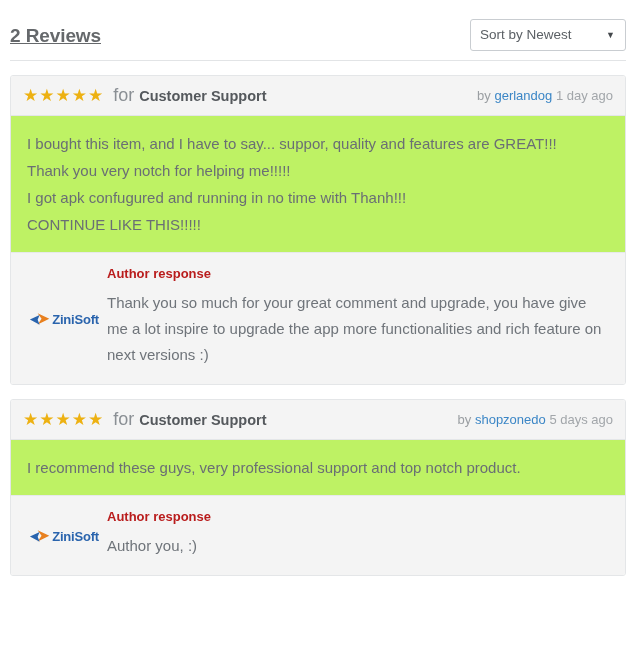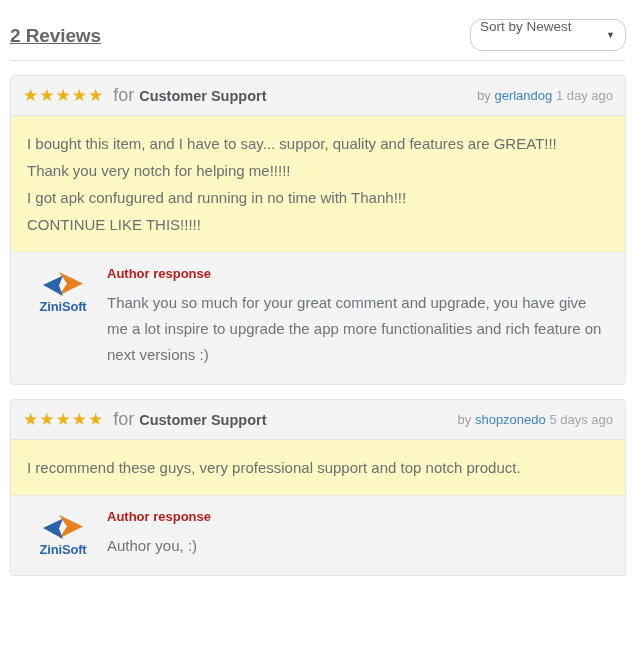--- a/index.html
+++ b/index.html
@@ -36,25 +36,25 @@
     color: #65686b;
     letter-spacing: -0.1px;
     line-height: 1;
     text-decoration: underline;
   }
   .sort-select {
     position: relative;
     width: 156px;
     height: 32px;
     border: 1px solid #c9cdd1;
-    border-radius: 12px;
+    border-radius: 3px;
     background: #ffffff;
     box-sizing: border-box;
     display: flex;
-    align-items: flex-start;
+    align-items: center;
     padding: 0 9px;
   }
   .sort-select-label {
     font-size: 13.5px;
     color: #5b6065;
     line-height: 1;
   }
   .sort-caret {
     position: absolute;
     right: 10px;
@@ -120,42 +120,42 @@
     white-space: nowrap;
   }
   .review-author-link {
     color: #3b86c6;
     text-decoration: none;
   }
   .review-time { color: #a2a6aa; }
 
   
   .review-body {
-    background: #fef9c3;
+    background: #bef264;
     padding: 14px 16px 14px 16px;
   }
   .review-line {
     font-size: 15px;
     color: #6a6f74;
     line-height: 1;
     padding: 6px 0;
   }
 
   
   .author-response {
     background: #f4f4f4;
     border-top: 1px solid #e7e9ea;
     display: flex;
     padding: 14px 16px 16px 16px;
   }
   .logo-col {
     width: 72px;
     flex: 0 0 72px;
     display: flex;
-    flex-direction: column;
+    flex-direction: row;
     align-items: center;
     padding-top: 2px;
   }
   .logo-mark {
     width: 52px;
     height: 30px;
     display: block;
   }
   .logo-word {
     font-size: 13px;

